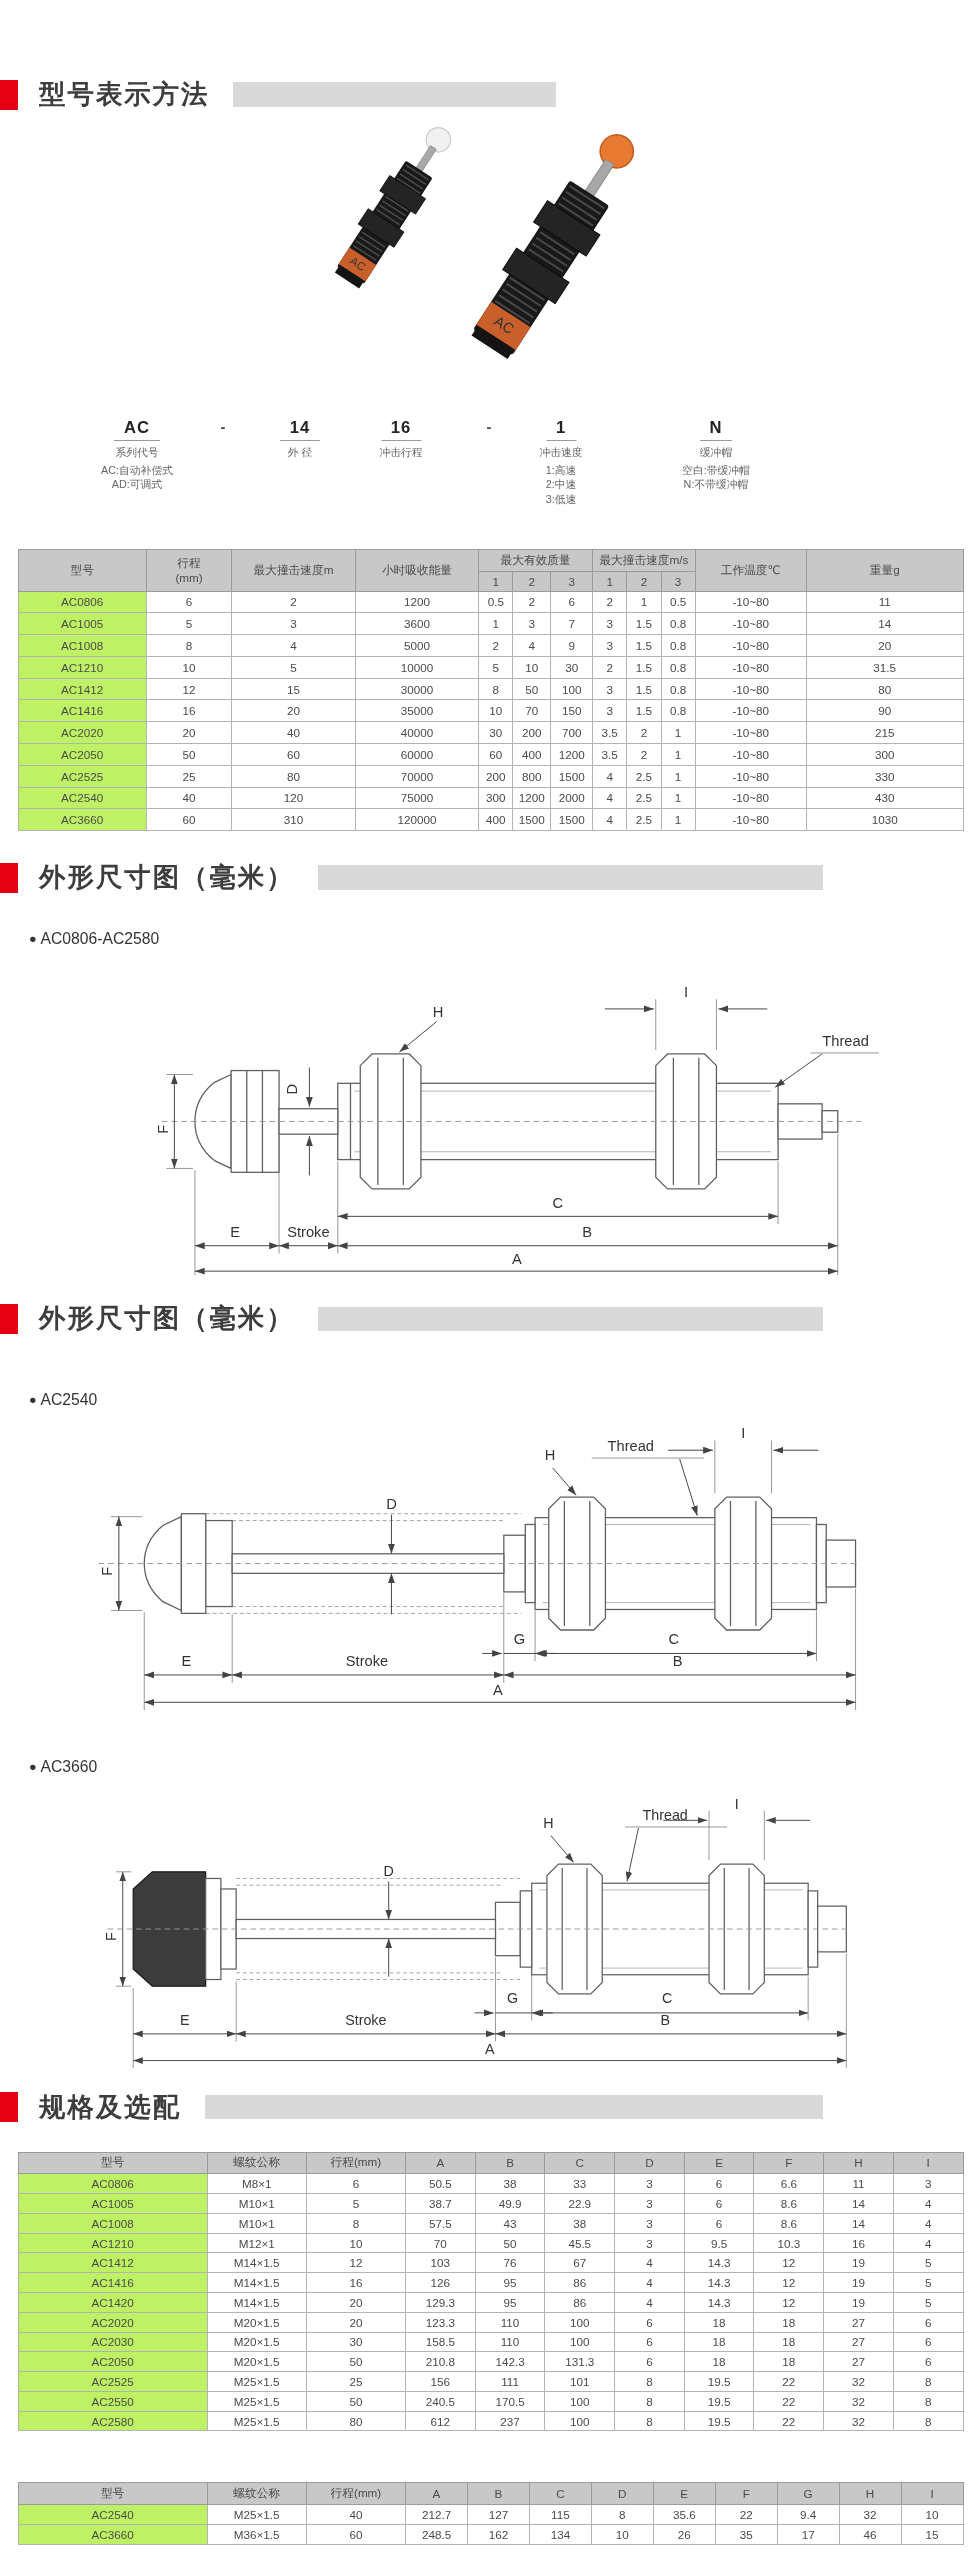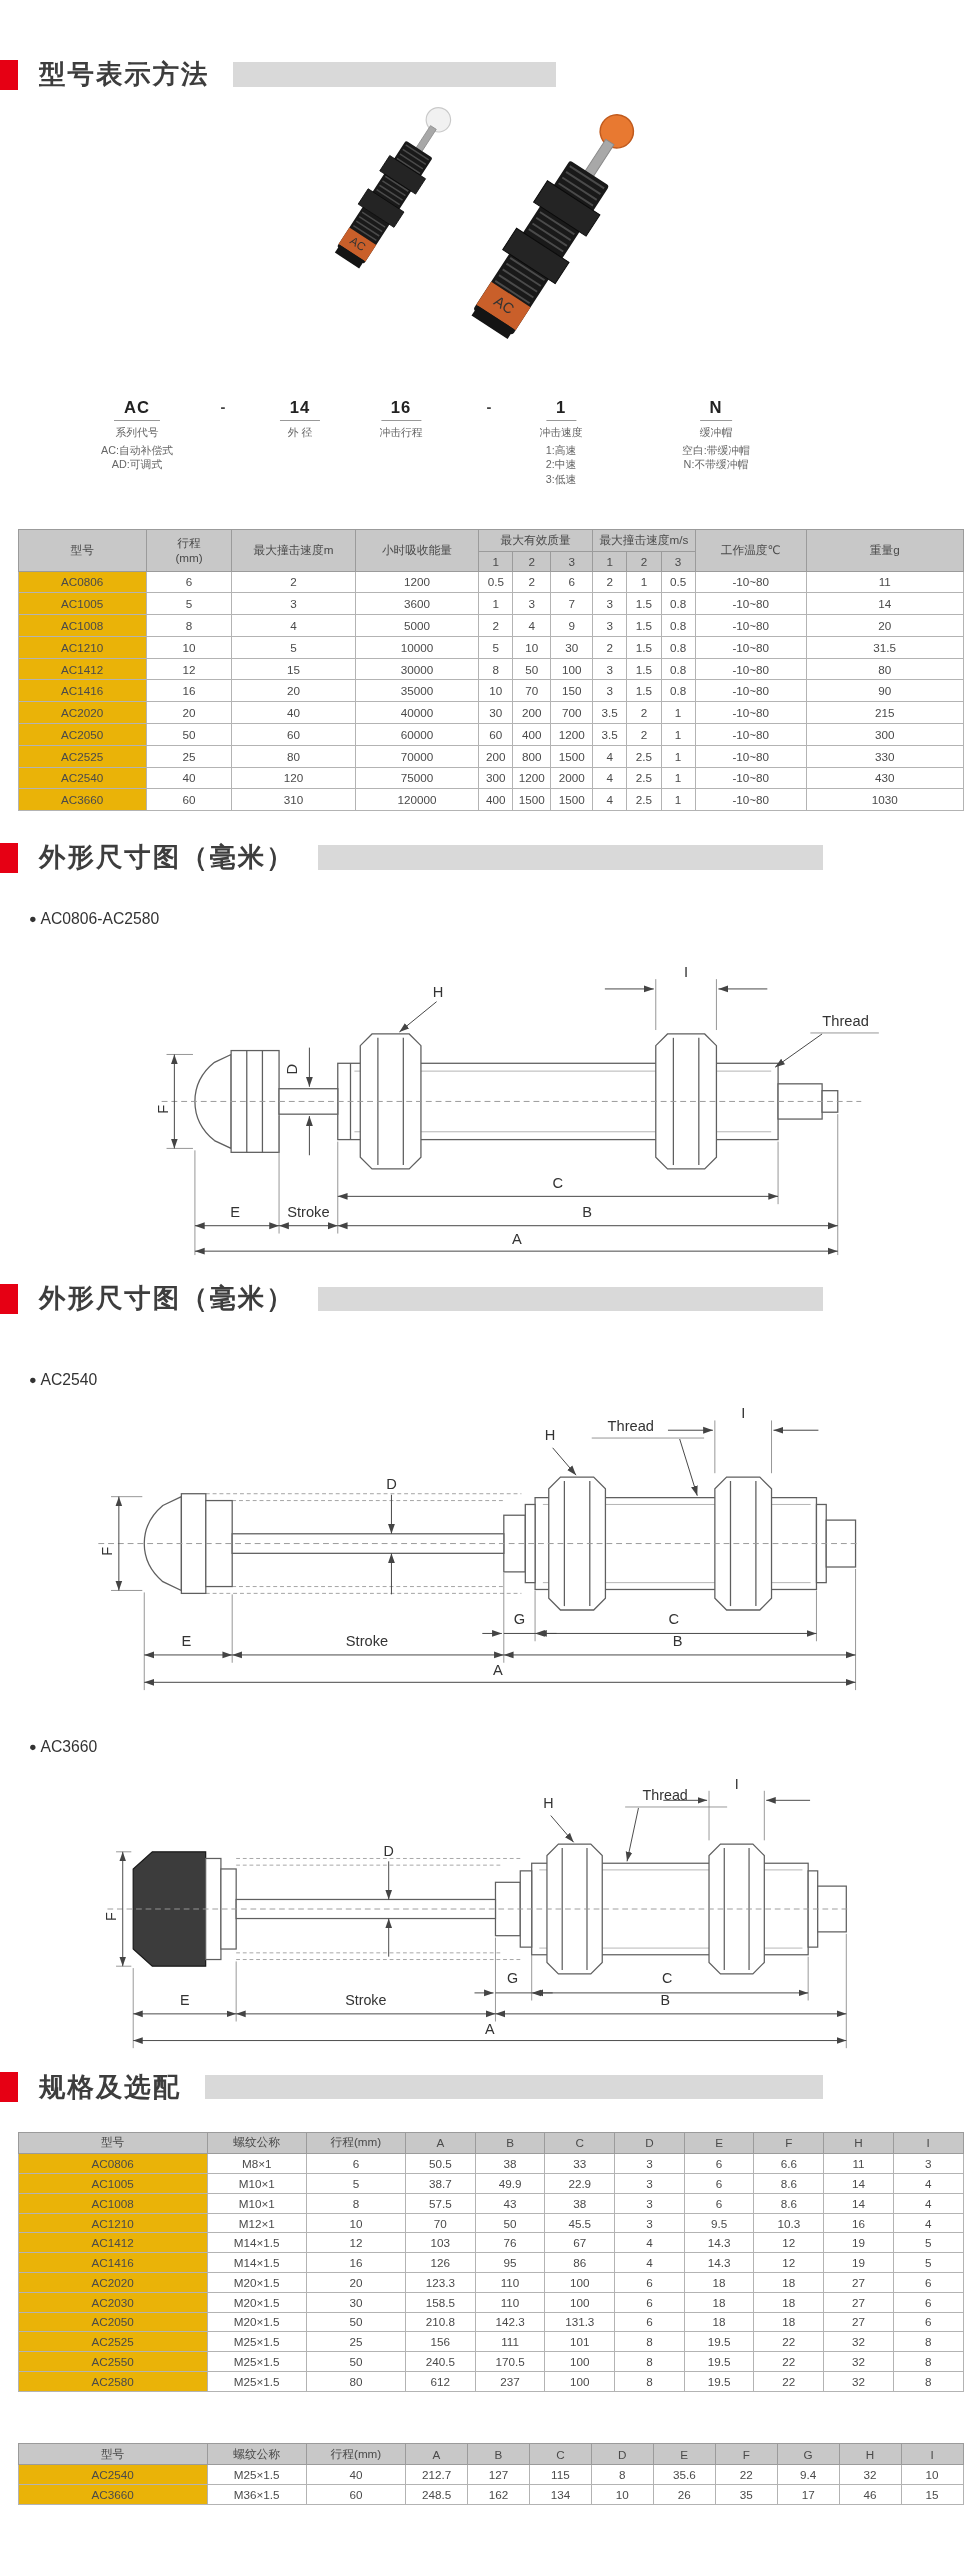--- a/index.html
+++ b/index.html
@@ -1,17 +1,17 @@
 <!DOCTYPE html>
 <html><head>
 <meta charset="utf-8">
 <style>
   html,body{margin:0;padding:0;background:#fff;}
   body{font-family:"Liberation Sans","DejaVu Sans",sans-serif;color:#4a4a4a;}
-  .page{width:838px;background:#fff;padding-top:57px;}
+  .page{width:838px;background:#fff;padding-top:77px;}
 
   
   .sec-title{display:flex;align-items:center;height:35px;}
   .red-block{width:17.6px;height:30px;background:#e60014;flex:0 0 auto;}
   .sec-title .t{font-size:26.4px;font-weight:bold;color:#3d3d3d;margin-left:21.5px;letter-spacing:2px;white-space:nowrap;}
   .gray-bar{height:24.5px;background:#d9d9d9;margin-left:23.5px;}
   .gray-bar.fixed{width:323px;}
   .gray-bar.grow{flex:1;margin-right:14.7px;}
 
   
@@ -21,21 +21,21 @@
   .model-code{position:relative;height:103px;margin-top:2px;font-size:10.8px;color:#666;}
   .mc-col{position:absolute;top:0;transform:translateX(-50%);text-align:center;line-height:1.35;}
   .mc-code{display:inline-block;font-size:16.6px;font-weight:bold;color:#222;border-bottom:1px solid #999;padding:0 9.8px 1px 9.8px;margin-bottom:3.9px;letter-spacing:1px;}
   .mc-dash{position:absolute;top:2px;transform:translateX(-50%);font-size:14.7px;font-weight:bold;color:#444;}
   .mc-label{margin-bottom:2.9px;}
 
   
   table{border-collapse:collapse;table-layout:fixed;width:946px;margin-left:17.6px;font-size:11.7px;}
   th{background:#c8c8c8;color:#4a4a4a;font-weight:normal;border:1px solid #9b9b9b;padding:2.9px 1px;}
   td{background:#fff;text-align:center;border:1px solid #b3b3b3;padding:2.9px 1px;color:#4a4a4a;}
-  td:first-child{background:#eab308;}
+  td:first-child{background:#bef264;}
   .pre{white-space:pre-line;}
   .t1 td{padding:3.9px 1px;}
 
   
   .fig-label{margin-left:29px;font-size:15.7px;color:#333;display:flex;align-items:center;gap:3.9px;}
   .fig-label .b{font-size:12.7px;}
   .drawing{display:block;}
   .d1{margin-left:137px;}
   .d2,.d3{margin-left:83px;}
 
@@ -655,20 +655,33 @@
           <td>126</td>
           <td>95</td>
           <td>86</td>
           <td>4</td>
           <td>14.3</td>
           <td>12</td>
           <td>19</td>
           <td>5</td>
         </tr>
         <tr>
+          <td>AC1420</td>
+          <td>M14×1.5</td>
+          <td>20</td>
+          <td>129.3</td>
+          <td>95</td>
+          <td>86</td>
+          <td>4</td>
+          <td>14.3</td>
+          <td>12</td>
+          <td>19</td>
+          <td>5</td>
+        </tr>
+        <tr>
           <td>AC2020</td>
           <td>M20×1.5</td>
           <td>20</td>
           <td>123.3</td>
           <td>110</td>
           <td>100</td>
           <td>6</td>
           <td>18</td>
           <td>18</td>
           <td>27</td>

